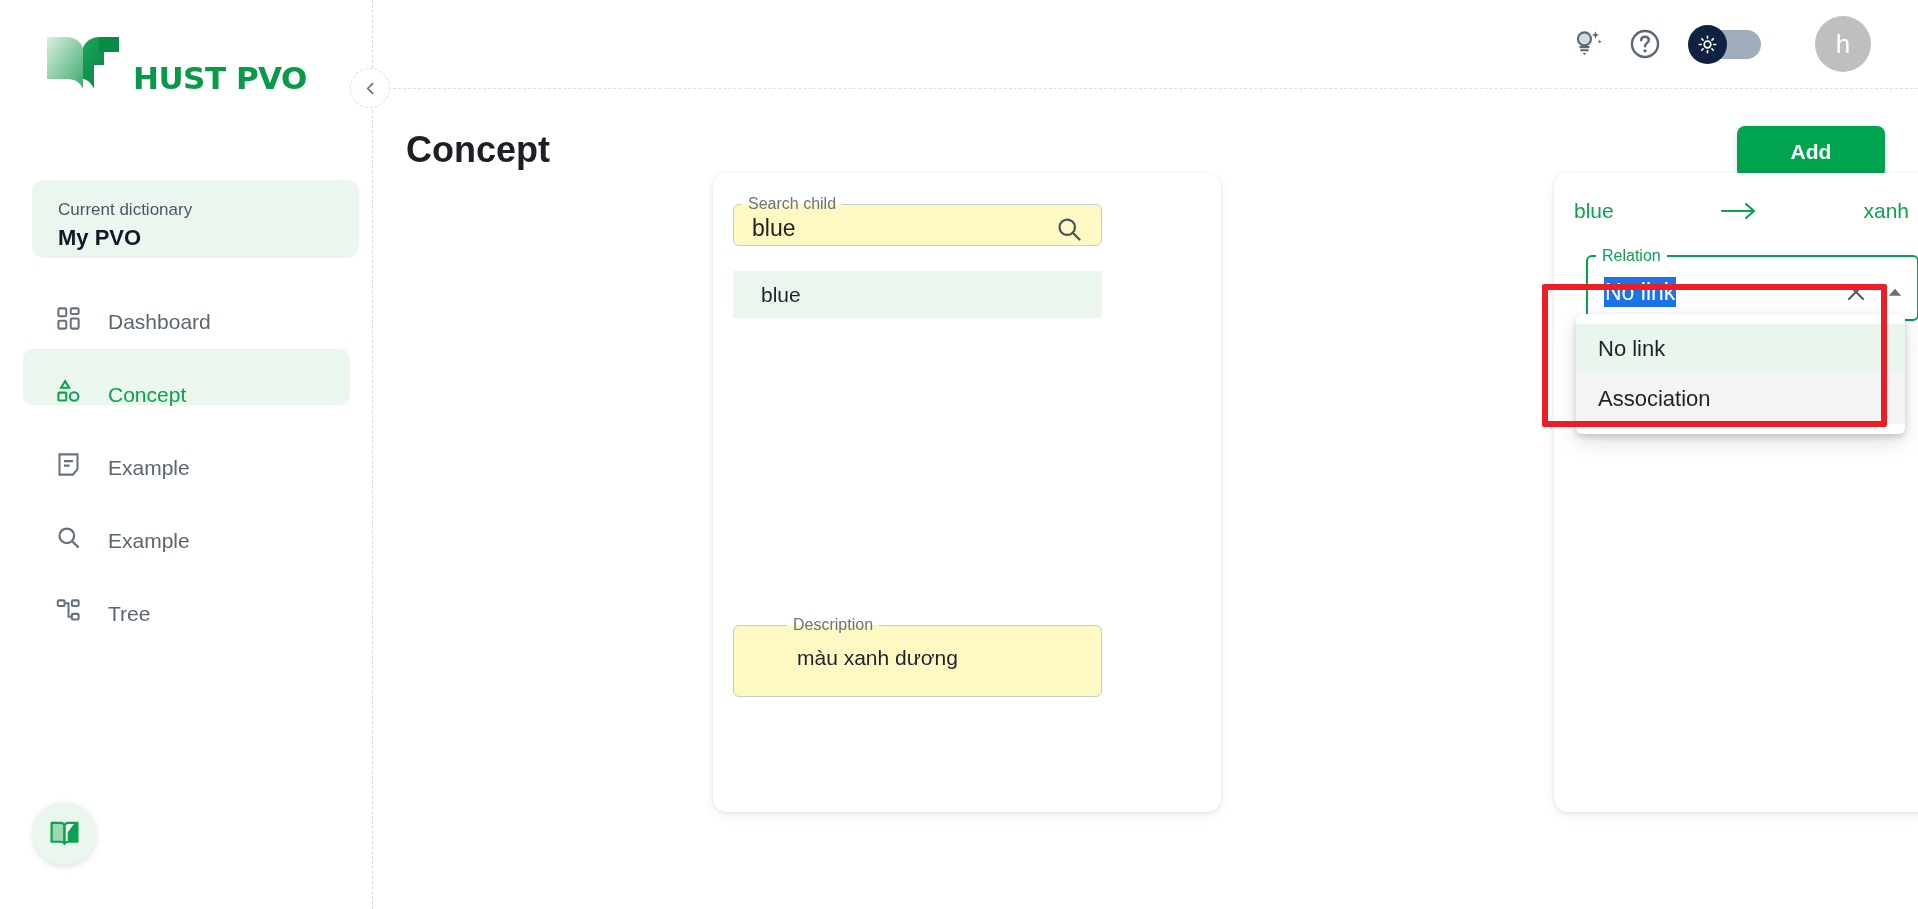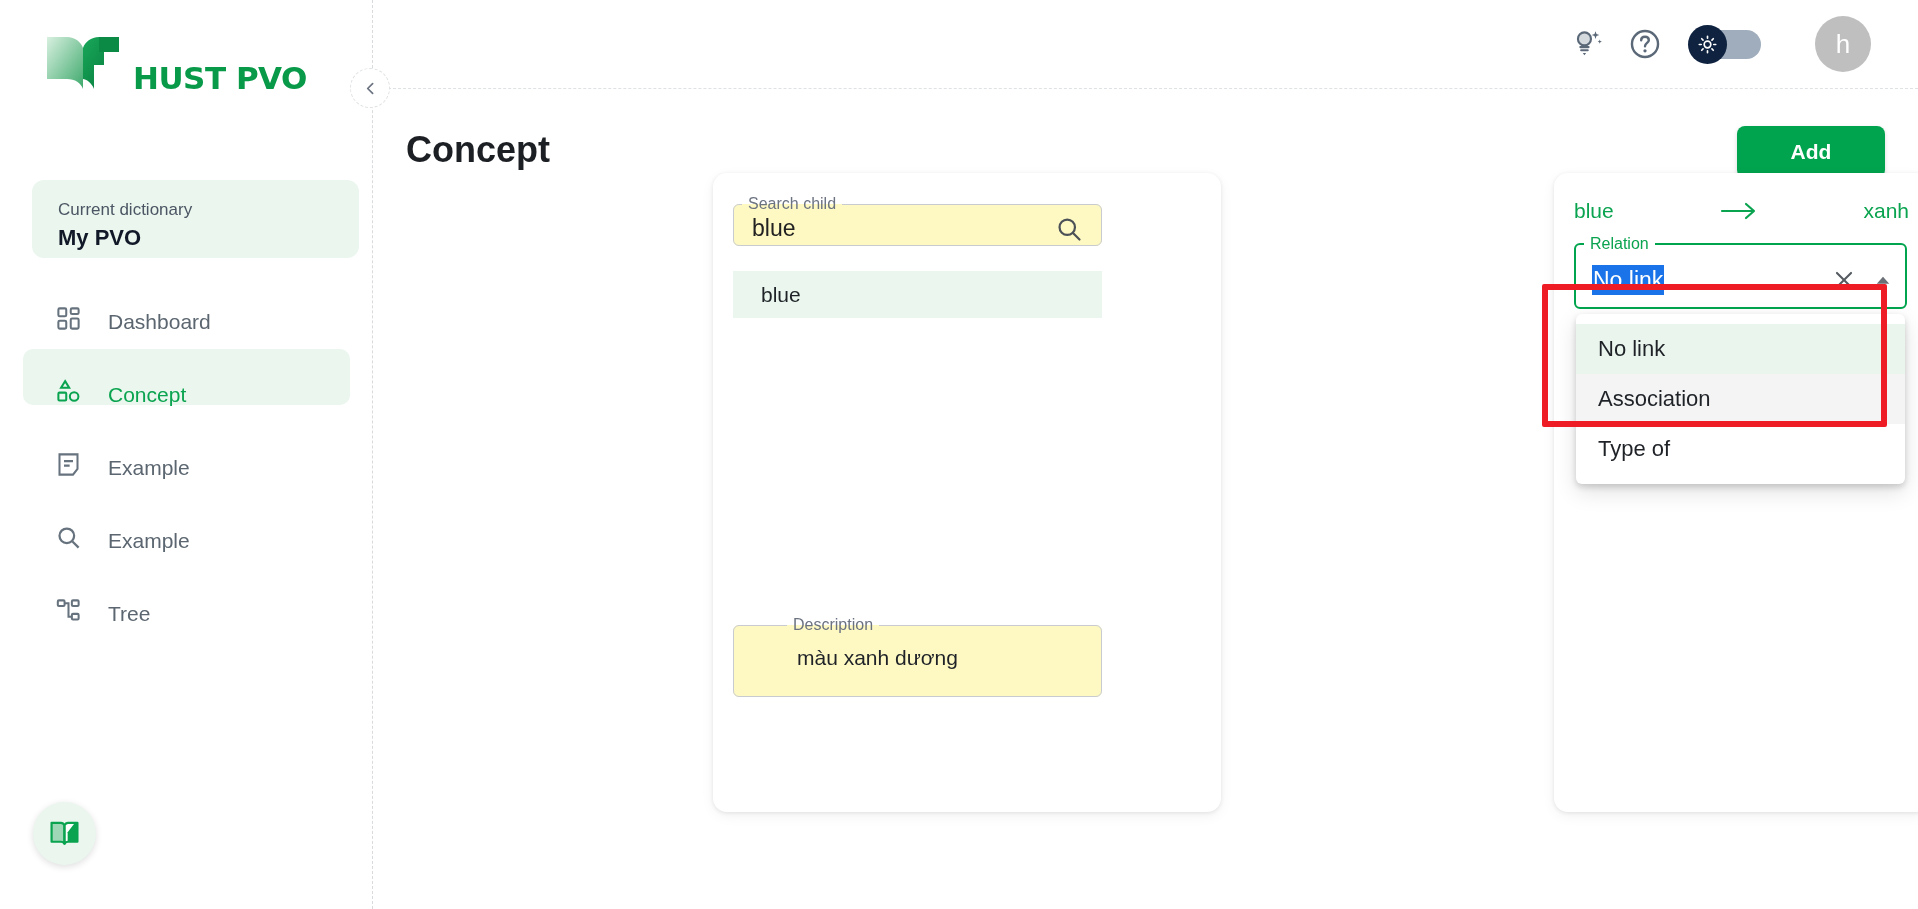--- a/index.html
+++ b/index.html
@@ -168,21 +168,21 @@
     display: flex; align-items: center; justify-content: space-between;
     padding: 0 20px;
     color: #0aa34f; font-size: 21px;
   }
   .rel-arrow { width: 42px; height: 24px; display: block; }
 
   .relation-fs {
     position: absolute; left: 20px; top: 62px;
     width: 333px; height: 74px;
     border: 2px solid #00a44e; border-radius: 6px;
-    margin: 0; padding: 0; background:#fff;
+    margin: 12px; padding: 0; background:#fff;
   }
   .relation-fs > legend {
     font-size: 16px; color: #0aa34f; padding: 0 6px; margin-left: 8px;
   }
   .relation-inner {
     display: flex; align-items: center; height: 100%; padding: 0 12px 0 16px;
   }
   .sel-value {
     flex: 1; font-size: 23px; line-height: 1.25;
     color: #ffffff; background: #1a73e8;
@@ -395,21 +395,20 @@
               <svg width="20" height="20" viewBox="0 0 24 24">
                 <path d="M12 8 L19.5 16.5 H4.5 Z" fill="#6a7076"></path>
               </svg>
             </div>
           </div>
         </fieldset>
 
         <div class="dropdown">
           <div class="dd-item selected">No link</div>
           <div class="dd-item hovered">Association</div>
-          <div class="dd-item">Type of</div>
         </div>
       </div>
 
     </div>
 
     <div class="redbox" style="border-color: rgb(238, 28, 37);"></div>
   </div>
 
 </div>
 

